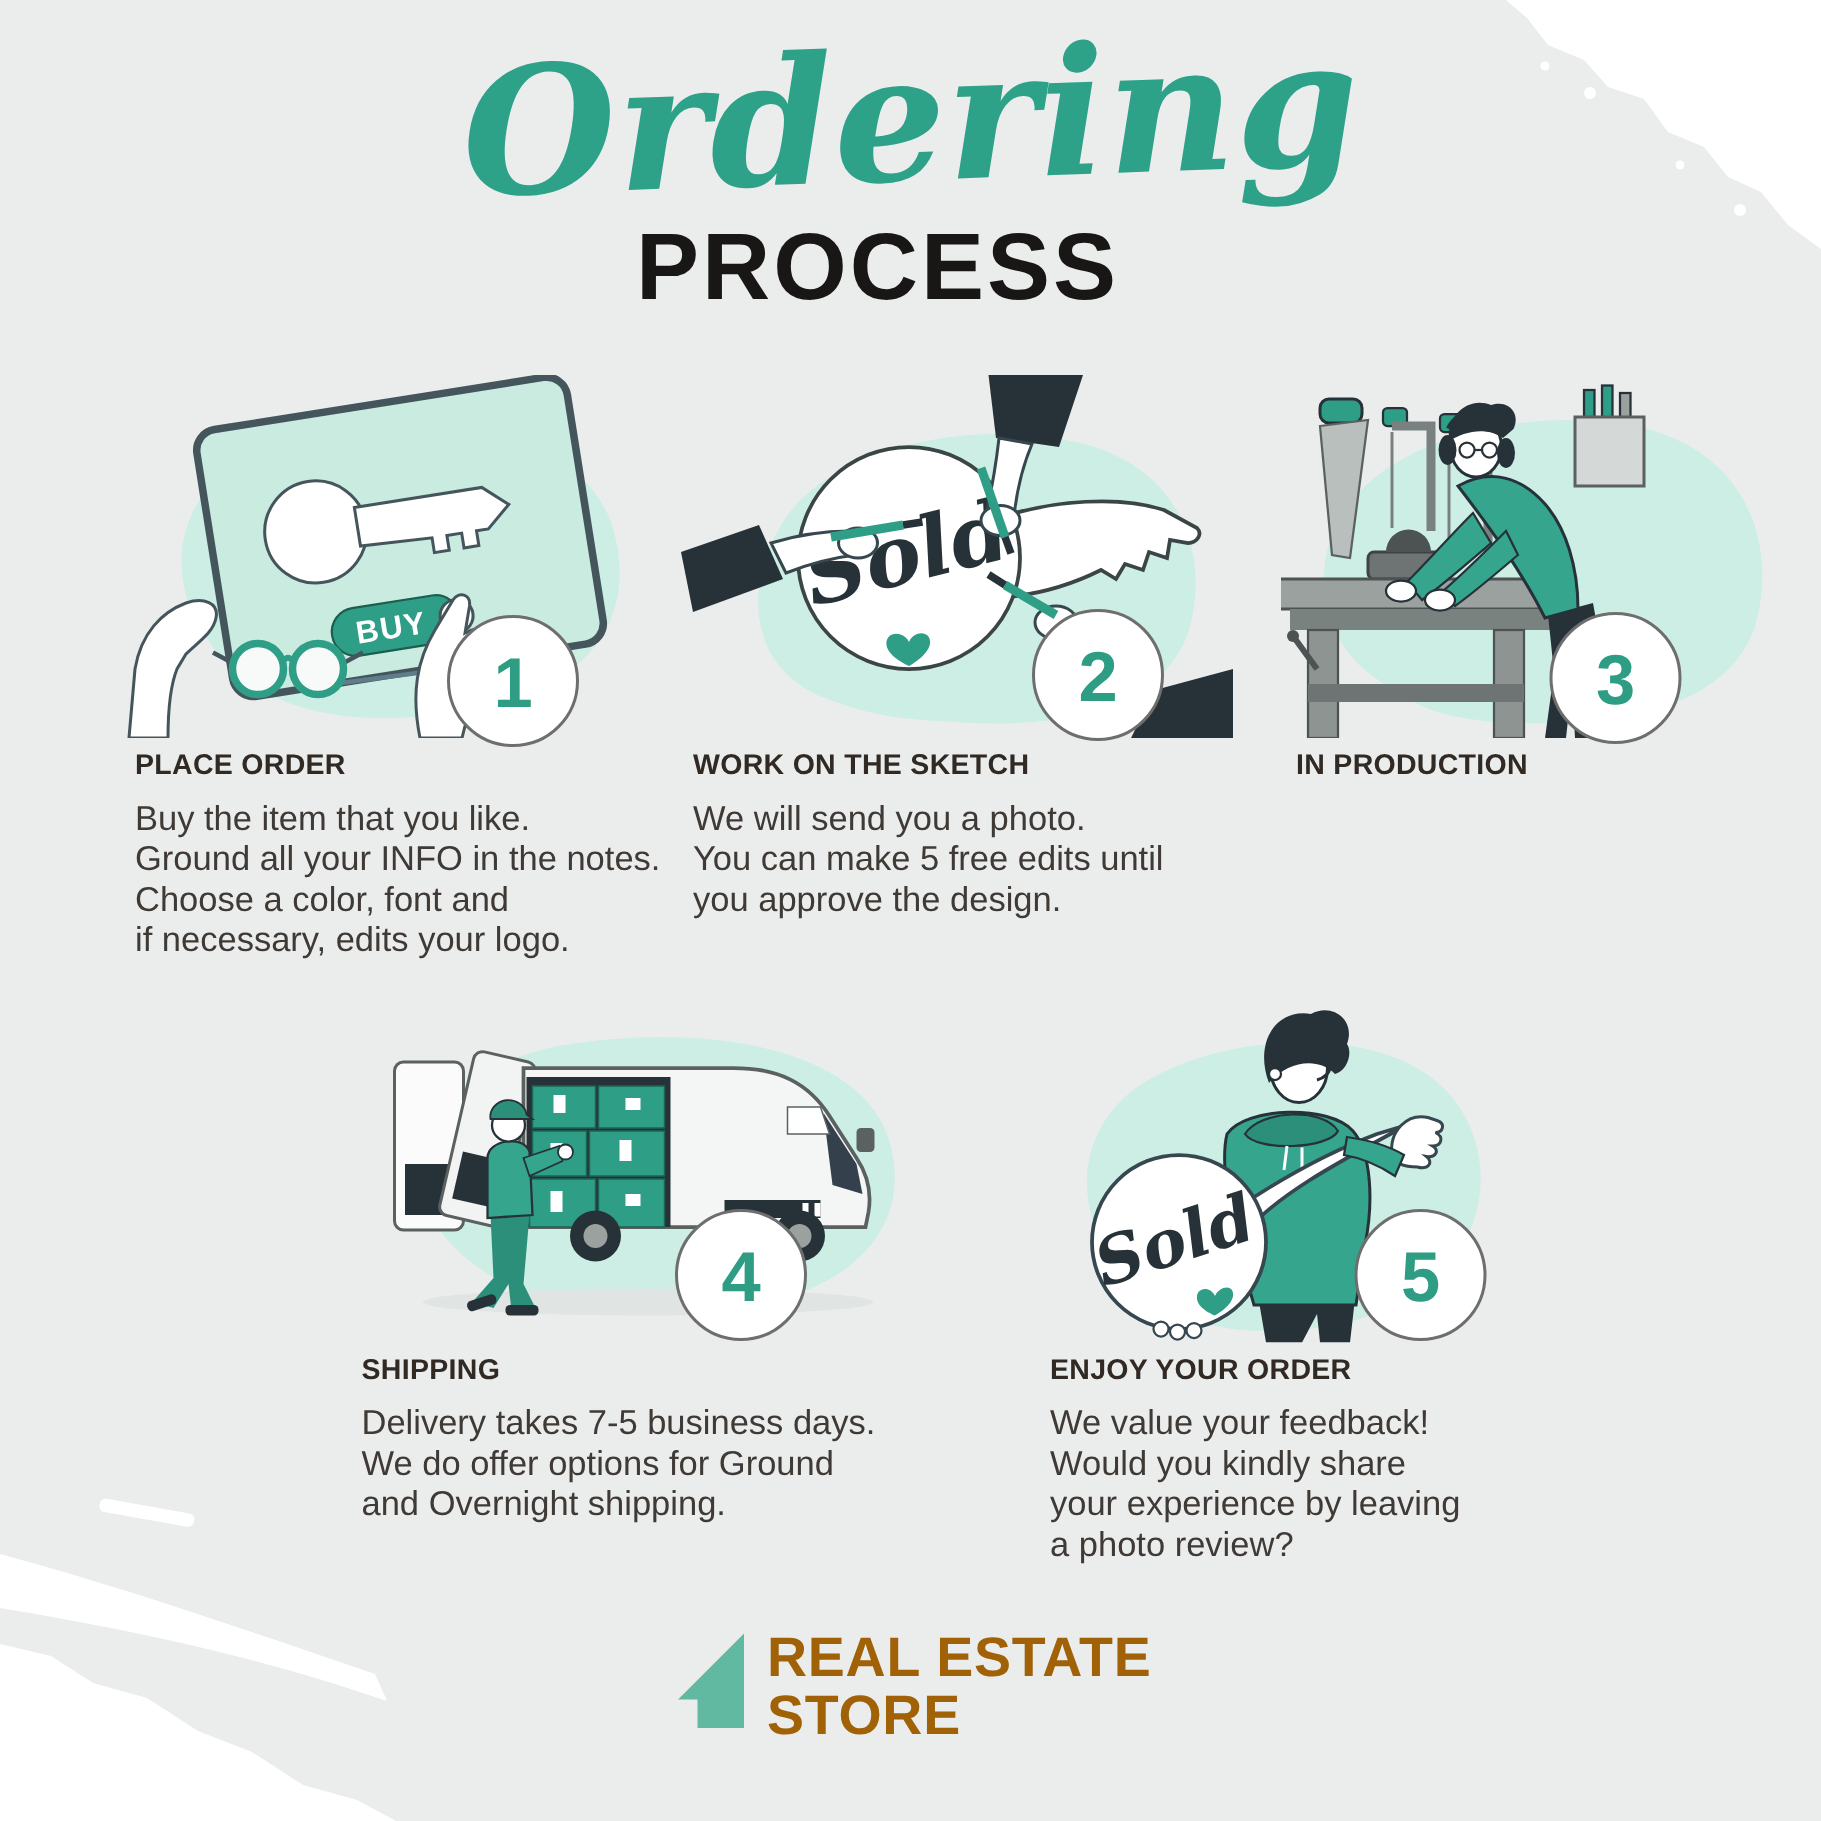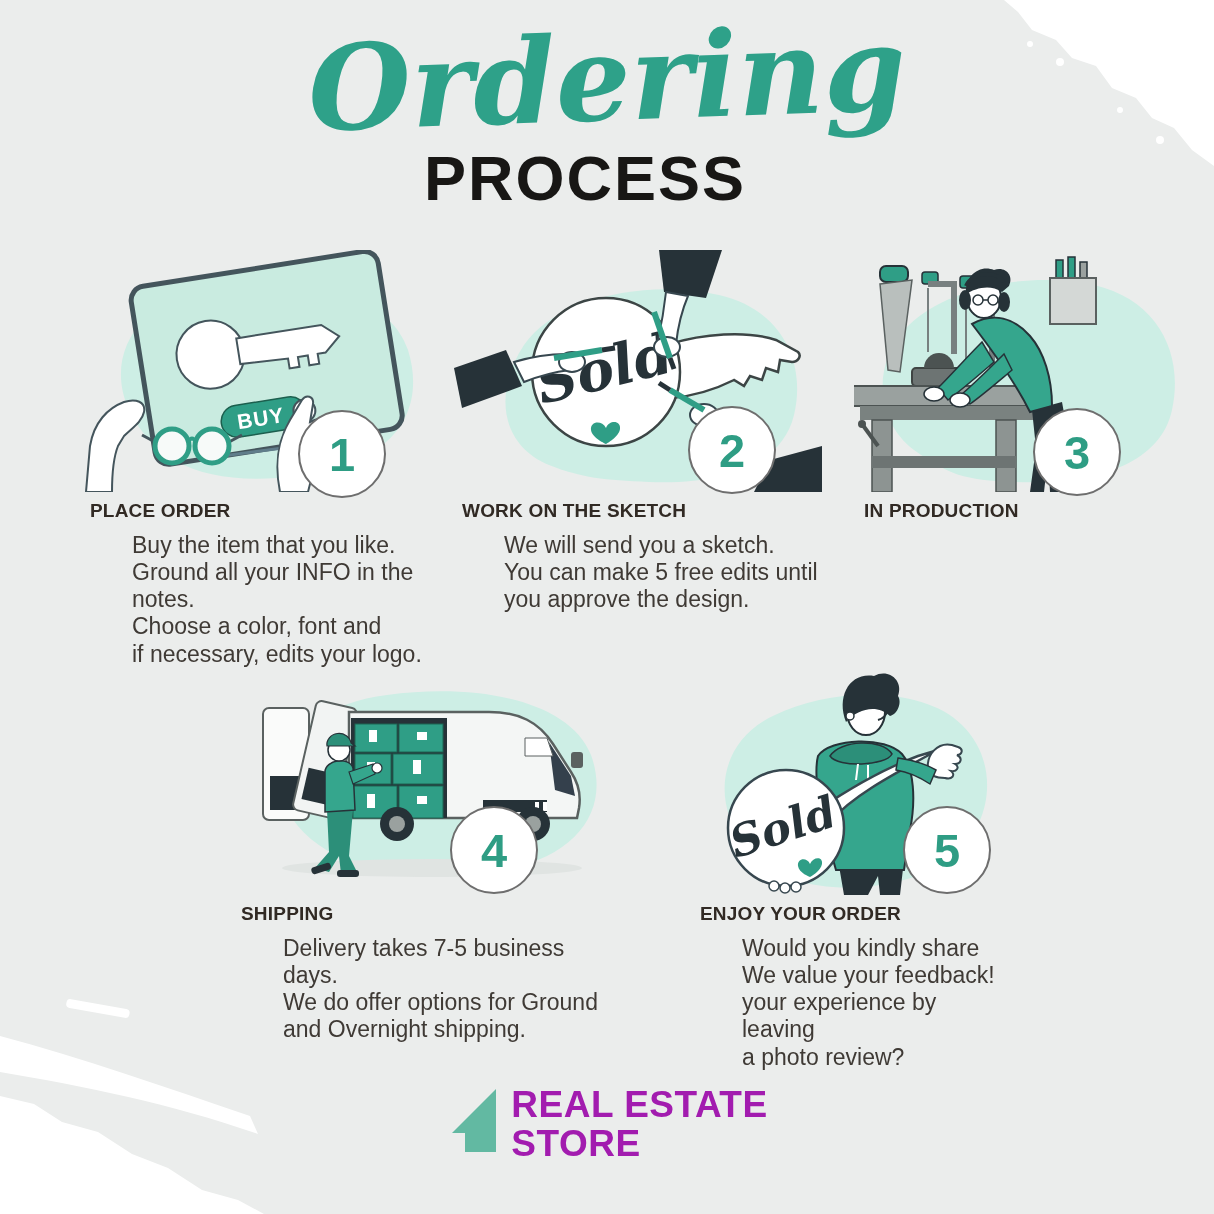--- a/index.html
+++ b/index.html
@@ -26,26 +26,26 @@
   .row2 .illo{height:235px;}
   .illo svg{position:absolute;top:0;}
   .illo-1 svg{left:-6px;} .illo-2 svg{left:-8px;} .illo-3 svg{left:-10px;}
   .illo-4 svg{left:-4px;} .illo-5 svg{left:-10px;}
   .badge{position:absolute;width:84px;height:84px;border-radius:50%;
     background:#ffffff;border:2px solid #6e6e6e;display:flex;align-items:center;
     justify-content:center;font-size:47px;font-weight:bold;color:#2e9d84;}
   .b1{left:208px;top:160px;} .b2{left:226px;top:156px;} .b3{left:169px;top:158px;}
   .b4{left:209px;top:146px;} .b5{left:203px;top:146px;}
   .step h2{margin:8px 0 10px 0;font-size:19px;font-weight:bold;color:#312a24;letter-spacing:.2px;}
-  .step .body{font-size:23px;line-height:1.18;color:#3f3a35;margin-left:42px;}
+  .step .body{font-size:23px;line-height:1.18;color:#3f3a35;}
 
   
   .brand{position:absolute;top:1086px;left:0;right:0;display:flex;
     justify-content:center;align-items:flex-start;gap:9px;}
-  .brand-text{font-size:37px;font-weight:bold;line-height:1.05;color:#a21caf;letter-spacing:.5px;}
+  .brand-text{font-size:37px;font-weight:bold;line-height:1.05;color:#a16207;letter-spacing:.5px;}
 </style>
 </head>
 <body>
 
 <div class="canvas">
 
   <svg class="brush-overlay" width="1214" height="1214" viewBox="0 0 1214 1214">
     <polygon fill="#ffffff" points="1004,0 1214,0 1214,166 1192,150 1174,128 1152,118 1136,98 1112,88 1096,66 1072,58 1056,40 1032,30 1018,12"></polygon>
     <circle cx="1060" cy="62" r="4" fill="#fff"></circle>
       <circle cx="1120" cy="110" r="3" fill="#fff"></circle>
@@ -121,21 +121,21 @@
           <path d="M316,210 C298,196 280,180 264,166 L252,178 C268,192 286,208 302,222 Z" fill="#ffffff" stroke="#37474f" stroke-width="2"></path>
           <ellipse cx="250" cy="165" rx="14" ry="11" fill="#ffffff" stroke="#37474f" stroke-width="2"></ellipse>
           <line x1="250" y1="160" x2="216" y2="140" stroke="#2f9e86" stroke-width="6"></line>
           <line x1="216" y1="140" x2="205" y2="133" stroke="#263238" stroke-width="5"></line>
         </g>
       </svg>
       <div class="badge b2">2</div>
     </div>
     <h2>WORK ON THE SKETCH</h2>
     <div class="body">
-      <div>We will send you a sketch.</div>
+      <div>We will send you a photo.</div>
         <div>You can make 5 free edits until</div>
       <div>you approve the design.</div>
     </div>
   </section>
 
   <section class="step step-3">
     <div class="illo illo-3">
       <svg width="334" height="242" viewBox="0 0 334 242">
         <path fill="#cdeee5" d="M60,200 C20,170 18,110 55,75 C90,40 170,20 240,35 C305,50 330,105 318,160 C306,215 240,235 160,232 C110,230 95,225 60,200 Z"></path>
         <g>
@@ -272,22 +272,22 @@
           <path fill="#2f9e86" d="M120,204 c-3,-7 -13,-6 -12,2 c1,7 12,11 12,11 c0,0 11,-6 12,-13 c1,-8 -9,-7 -12,0 Z"></path>
           <circle cx="84" cy="226" r="5" fill="#ffffff" stroke="#37474f" stroke-width="1.5"></circle>
           <circle cx="95" cy="228" r="5" fill="#ffffff" stroke="#37474f" stroke-width="1.5"></circle>
           <circle cx="106" cy="227" r="5" fill="#ffffff" stroke="#37474f" stroke-width="1.5"></circle>
         </g>
       </svg>
       <div class="badge b5">5</div>
     </div>
     <h2>ENJOY YOUR ORDER</h2>
     <div class="body">
-      <div>Would you kindly share</div>
-        <div>We value your feedback!</div>
+      <div>We value your feedback!</div>
+        <div>Would you kindly share</div>
       <div>your experience by leaving</div>
         <div>a photo review?</div>
     </div>
   </section>
 
   <div class="brand">
     <svg width="56" height="70" viewBox="0 0 56 70">
       <polygon points="50,3 50,66 19,66 19,47 6,47" fill="#62b9a2"></polygon>
     </svg>
     <div class="brand-text">

